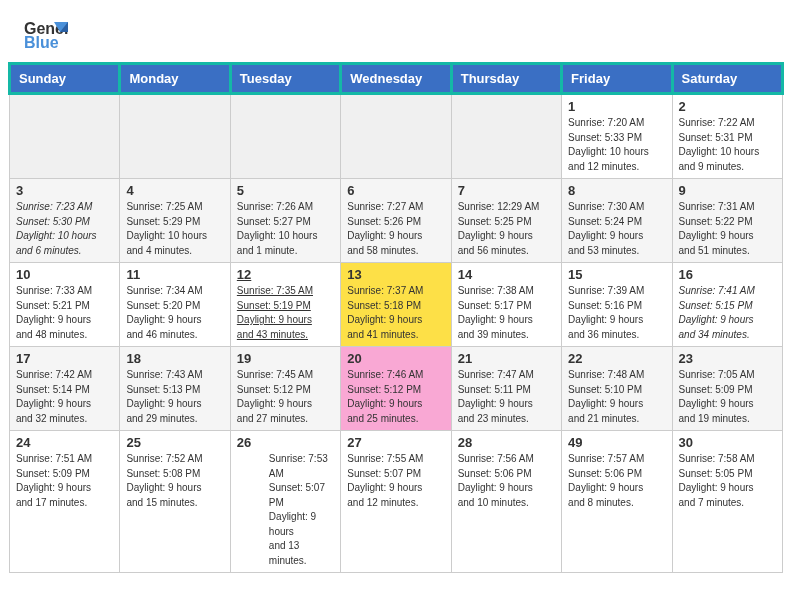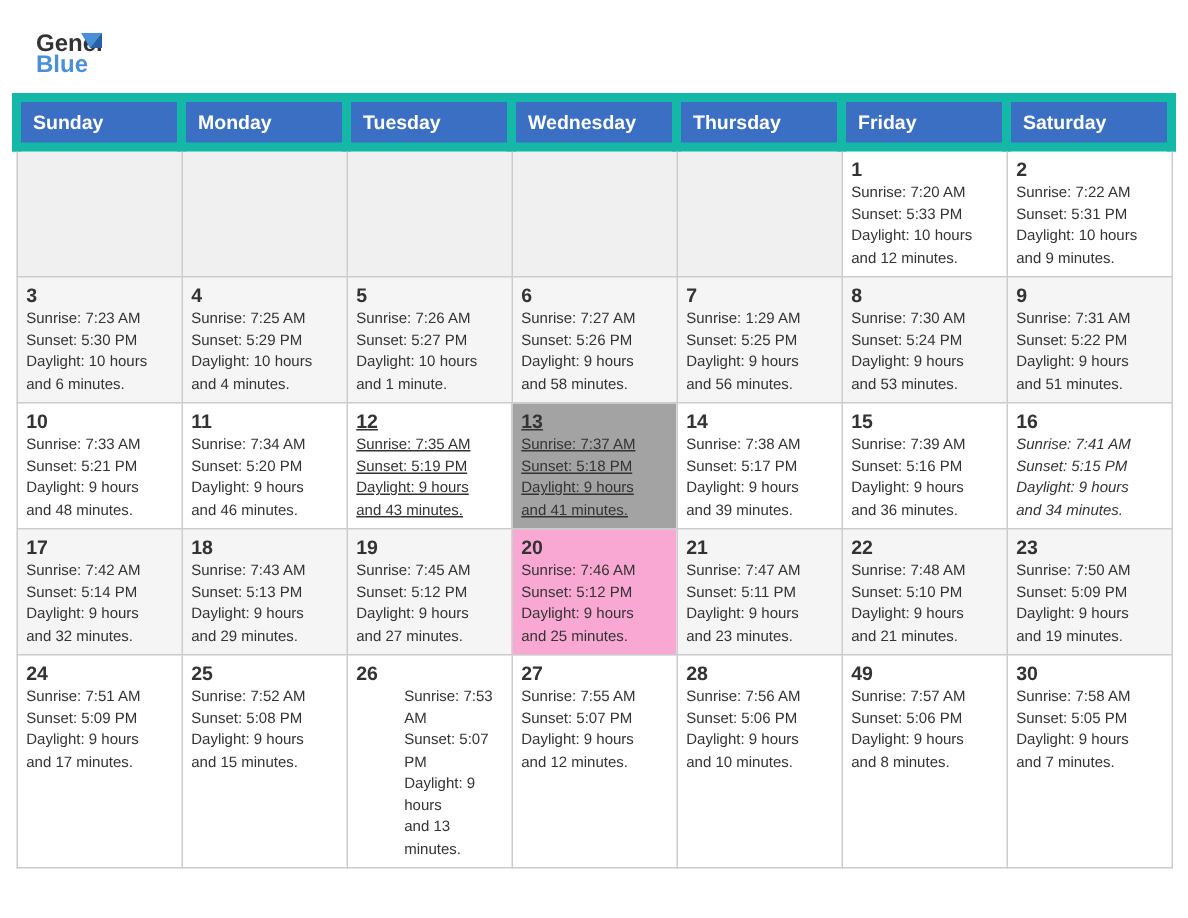--- a/index.html
+++ b/index.html
@@ -3,21 +3,21 @@
   <meta charset="utf-8">
   <style>
     * { margin: 0; padding: 0; box-sizing: border-box; }
     body { font-family: Arial, sans-serif; background: #fff; width: 792px; min-height: 612px; }
     .header { display: flex; align-items: flex-start; justify-content: space-between; padding: 18px 24px 8px 24px; }
     .logo { display: flex; align-items: center; gap: 4px; }
     .title-block { text-align: right; }
     .month-title { font-size: 36px; font-weight: bold; color: #222; line-height: 1.1; }
     .location { font-size: 15px; color: #555; margin-top: 2px; }
     .calendar { width: 100%; border-collapse: collapse; margin: 0 0 0 0; }
-    .calendar th { background: #3a6fc4; color: #fff; font-size: 13px; font-weight: bold; padding: 6px 8px; border: 6px solid #14b8a6; text-align: left; }
+    .calendar th { background: #3a6fc4; color: #fff; font-size: 13px; font-weight: bold; padding: 6px 8px; border: 3px solid #14b8a6; text-align: left; }
     .calendar td { border: 1px solid #ccc; vertical-align: top; padding: 4px 6px; font-size: 11px; color: #333; width: calc(100%/7); background: #fff; min-height: 80px; }
     .calendar tr:nth-child(odd) td { background: #f8f8f8; }
     .calendar tr:nth-child(even) td { background: #fff; }
     .day-num { font-size: 13px; font-weight: bold; display: block; margin-bottom: 2px; }
     .day-info { font-size: 10px; line-height: 1.45; color: #333; }
     .empty { background: #f0f0f0 !important; }
     table { width: 100%; border-collapse: collapse; }
     .wrap { padding: 0 8px 8px 8px; }
   </style>
 </head>
@@ -73,21 +73,21 @@
             <span class="day-num">2</span>
             <div class="day-info" style="white-space: pre-line;">Sunrise: 7:22 AM
 Sunset: 5:31 PM
 Daylight: 10 hours
 and 9 minutes.</div>
           </td>
         </tr>
         <tr>
           <td style="background: rgb(245, 245, 245);">
             <span class="day-num">3</span>
-            <div class="day-info" style="white-space: pre-line;">Sunrise: 7:23 AM
+            <div class="day-info" style="white-space: pre-line; font-style: italic;">Sunrise: 7:23 AM
 Sunset: 5:30 PM
 Daylight: 10 hours
 and 6 minutes.</div>
           </td>
           <td style="background: rgb(245, 245, 245);">
             <span class="day-num">4</span>
             <div class="day-info" style="white-space: pre-line;">Sunrise: 7:25 AM
 Sunset: 5:29 PM
 Daylight: 10 hours
 and 4 minutes.</div>
@@ -101,21 +101,21 @@
           </td>
           <td style="background: rgb(245, 245, 245);">
             <span class="day-num">6</span>
             <div class="day-info" style="white-space: pre-line;">Sunrise: 7:27 AM
 Sunset: 5:26 PM
 Daylight: 9 hours
 and 58 minutes.</div>
           </td>
           <td style="background: rgb(245, 245, 245);">
             <span class="day-num">7</span>
-            <div class="day-info" style="white-space: pre-line;">Sunrise: 1:29 AM
+            <div class="day-info" style="white-space: pre-line;">Sunrise: 12:29 AM
 Sunset: 5:25 PM
 Daylight: 9 hours
 and 56 minutes.</div>
           </td>
           <td style="background: rgb(245, 245, 245);">
             <span class="day-num">8</span>
             <div class="day-info" style="white-space: pre-line;">Sunrise: 7:30 AM
 Sunset: 5:24 PM
 Daylight: 9 hours
 and 53 minutes.</div>
@@ -143,21 +143,21 @@
 Daylight: 9 hours
 and 46 minutes.</div>
           </td>
           <td style="background: rgb(255, 255, 255); text-decoration: underline;">
             <span class="day-num">12</span>
             <div class="day-info" style="white-space: pre-line;">Sunrise: 7:35 AM
 Sunset: 5:19 PM
 Daylight: 9 hours
 and 43 minutes.</div>
           </td>
-          <td style="background: #a3a3a3; text-decoration: underline;">
+          <td style="background: #fde047;">
             <span class="day-num">13</span>
             <div class="day-info" style="white-space: pre-line;">Sunrise: 7:37 AM
 Sunset: 5:18 PM
 Daylight: 9 hours
 and 41 minutes.</div>
           </td>
           <td style="background: rgb(255, 255, 255);">
             <span class="day-num">14</span>
             <div class="day-info" style="white-space: pre-line;">Sunrise: 7:38 AM
 Sunset: 5:17 PM
@@ -217,21 +217,21 @@
           </td>
           <td style="background: rgb(245, 245, 245);">
             <span class="day-num">22</span>
             <div class="day-info" style="white-space: pre-line;">Sunrise: 7:48 AM
 Sunset: 5:10 PM
 Daylight: 9 hours
 and 21 minutes.</div>
           </td>
           <td style="background: rgb(245, 245, 245);">
             <span class="day-num">23</span>
-            <div class="day-info" style="white-space: pre-line;">Sunrise: 7:50 AM
+            <div class="day-info" style="white-space: pre-line;">Sunrise: 7:05 AM
 Sunset: 5:09 PM
 Daylight: 9 hours
 and 19 minutes.</div>
           </td>
         </tr>
         <tr>
           <td style="background: rgb(255, 255, 255);">
             <span class="day-num">24</span>
             <div class="day-info" style="white-space: pre-line;">Sunrise: 7:51 AM
 Sunset: 5:09 PM

